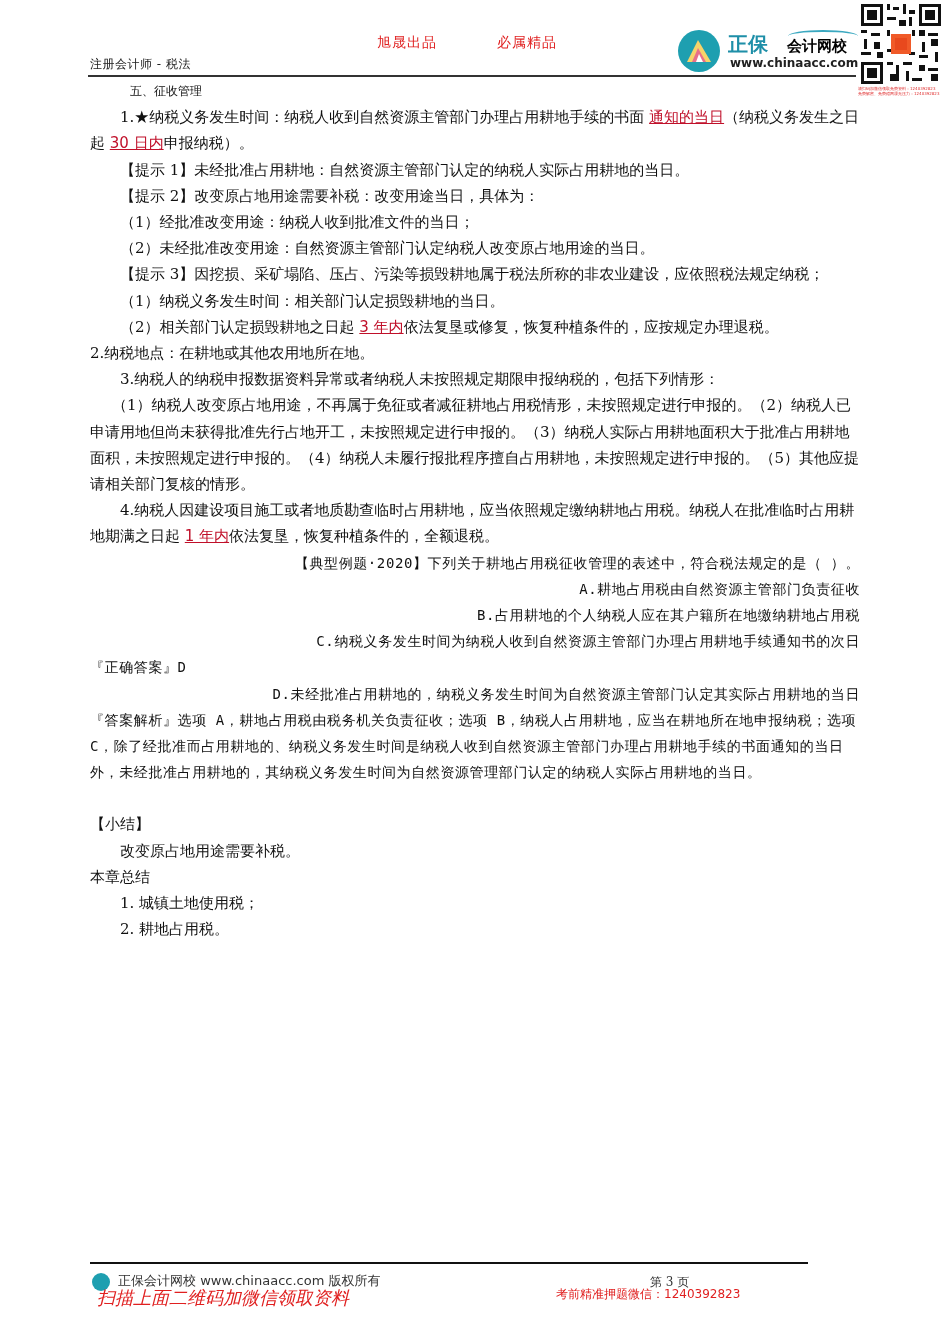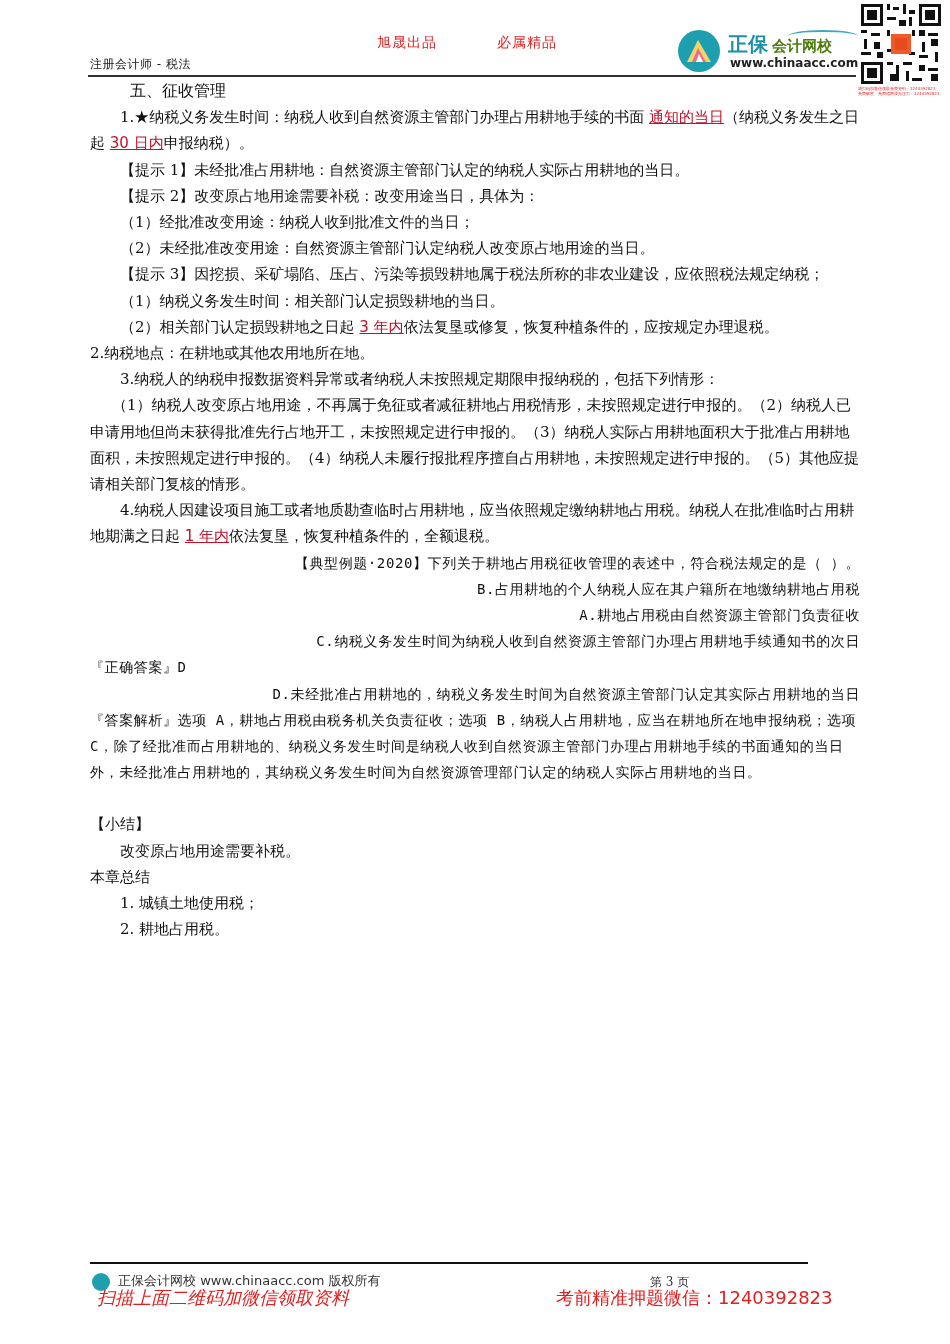--- a/index.html
+++ b/index.html
@@ -10,42 +10,42 @@
                 font-size: 12px; font-weight: normal; color: #222; letter-spacing: 0.5px; }
     .hdr-slogan { top: 34px; font-family: "DejaVu Sans", "Liberation Sans", sans-serif;
                   font-size: 14px; color: #e02020; letter-spacing: 1px; }
     .hdr-line { left: 88px; top: 75px; width: 768px; height: 2px; background: #333; }
     .logo-wrap { left: 678px; top: 26px; width: 180px; height: 50px; }
     .logo-circle { position: absolute; left: 0; top: 4px; width: 42px; height: 42px; border-radius: 50%;
                    background: #1e9fb0; }
     .logo-circle svg { position: absolute; left: 6px; top: 8px; }
     .logo-cn { position: absolute; left: 50px; top: 5px; font-family: "DejaVu Sans", "Liberation Sans", sans-serif;
                font-weight: bold; color: #1e8fa8; font-size: 20px; white-space: nowrap; }
-    .logo-cn .small { font-size: 15px; color: #4d7c0f; margin-left: 4px; }
+    .logo-cn .small { font-size: 15px; color: #000000; margin-left: 19px; }
     .logo-url { position: absolute; left: 52px; top: 30px; font-family: "DejaVu Sans", "Liberation Sans", sans-serif;
                 font-weight: bold; font-size: 12px; color: #222; }
     .logo-arc { position: absolute; left: 110px; top: 4px; width: 70px; height: 10px; border-top: 2px solid #3aa8c0;
                 border-radius: 50% 50% 0 0; }
     .qr { left: 861px; top: 4px; width: 80px; height: 80px; background: #fff; }
     .qr-cap { left: 858px; top: 86px; width: 90px; font-family: "DejaVu Sans", sans-serif; font-size: 4px;
               color: #e03030; line-height: 5px; }
     .content { left: 90px; top: 78px; width: 770px; font-size: 15px; line-height: 26.2px; }
     .content p { margin: 0; }
     .ind { text-indent: 30px; }
-    .sec-title { font-family: "DejaVu Sans", "Liberation Sans", sans-serif; font-size: 16px; padding-left: 40px; }
+    .sec-title { font-family: "DejaVu Sans", "Liberation Sans", sans-serif; font-size: 12px; padding-left: 40px; }
     .hl { color: #c0102a; text-decoration: underline; font-family: "DejaVu Sans", "Liberation Sans", sans-serif; }
     .mono { font-family: "DejaVu Sans Mono", "Liberation Mono", monospace; font-size: 14px; letter-spacing: 0.6px; }
     .mono-ind { padding-left: 30px; text-align: right; }
     .spacer { height: 26px; }
     .ftr-line { left: 90px; top: 1262px; width: 718px; height: 2px; background: #111; }
     .ftr-logo { left: 92px; top: 1273px; width: 18px; height: 18px; border-radius: 50%; background: #1e9fb0; }
     .ftr-text { left: 118px; top: 1272px; font-family: "DejaVu Sans", "Liberation Sans", sans-serif; font-size: 13px; color: #333; }
     .ftr-promo-l { left: 97px; top: 1286px; font-family: "DejaVu Serif", serif; font-size: 18px; color: #e02020; font-style: italic; }
     .ftr-page { left: 650px; top: 1274px; font-size: 12px; color: #333; }
-    .ftr-promo-r { left: 556px; top: 1286px; font-family: "DejaVu Sans", "Liberation Sans", sans-serif; font-size: 18px; color: #e02020; }
+    .ftr-promo-r { left: 556px; top: 1286px; font-family: "DejaVu Sans", "Liberation Sans", sans-serif; font-size: 12px; color: #e02020; }
   </style>
 </head>
 <body>
 
 <div class="abs hdr-left">注册会计师 - 税法</div>
 <div class="abs hdr-slogan" style="left:377px;">旭晟出品</div>
 <div class="abs hdr-slogan" style="left:497px;">必属精品</div>
 
 <div class="abs logo-wrap">
   <div class="logo-circle">
@@ -130,22 +130,22 @@
   <p class="ind">（2）未经批准改变用途：自然资源主管部门认定纳税人改变原占地用途的当日。</p>
   <p class="ind">【提示 3】因挖损、采矿塌陷、压占、污染等损毁耕地属于税法所称的非农业建设，应依照税法规定纳税；</p>
   <p class="ind">（1）纳税义务发生时间：相关部门认定损毁耕地的当日。</p>
   <p class="ind"><span>（2）相关部门认定损毁耕地之日起 </span><span class="hl">3 年内</span><span>依法复垦或修复，恢复种植条件的，应按规定办理退税。</span></p>
   <p>2.纳税地点：在耕地或其他农用地所在地。</p>
   <p class="ind">3.纳税人的纳税申报数据资料异常或者纳税人未按照规定期限申报纳税的，包括下列情形：</p>
   <p style="text-indent:22px;">（1）纳税人改变原占地用途，不再属于免征或者减征耕地占用税情形，未按照规定进行申报的。（2）纳税人已申请用地但尚未获得批准先行占地开工，未按照规定进行申报的。（3）纳税人实际占用耕地面积大于批准占用耕地面积，未按照规定进行申报的。（4）纳税人未履行报批程序擅自占用耕地，未按照规定进行申报的。（5）其他应提请相关部门复核的情形。</p>
   <p class="ind"><span>4.纳税人因建设项目施工或者地质勘查临时占用耕地，应当依照规定缴纳耕地占用税。纳税人在批准临时占用耕地期满之日起 </span><span class="hl">1 年内</span><span>依法复垦，恢复种植条件的，全额退税。</span></p>
 
   <p class="mono mono-ind">【典型例题·2020】下列关于耕地占用税征收管理的表述中，符合税法规定的是（  ）。</p>
+  <p class="mono mono-ind">A.耕地占用税由自然资源主管部门负责征收</p>
   <p class="mono mono-ind">B.占用耕地的个人纳税人应在其户籍所在地缴纳耕地占用税</p>
-  <p class="mono mono-ind">A.耕地占用税由自然资源主管部门负责征收</p>
   <p class="mono mono-ind">C.纳税义务发生时间为纳税人收到自然资源主管部门办理占用耕地手续通知书的次日</p>
   <p class="mono">『正确答案』D</p>
   <p class="mono mono-ind">D.未经批准占用耕地的，纳税义务发生时间为自然资源主管部门认定其实际占用耕地的当日</p>
   <p class="mono">『答案解析』选项 A，耕地占用税由税务机关负责征收；选项 B，纳税人占用耕地，应当在耕地所在地申报纳税；选项 C，除了经批准而占用耕地的、纳税义务发生时间是纳税人收到自然资源主管部门办理占用耕地手续的书面通知的当日外，未经批准占用耕地的，其纳税义务发生时间为自然资源管理部门认定的纳税人实际占用耕地的当日。</p>
 
   <div class="spacer"></div>
   <p>【小结】</p>
   <p class="ind">改变原占地用途需要补税。</p>
   <p>本章总结</p>
   <p class="ind">1. 城镇土地使用税；</p>

